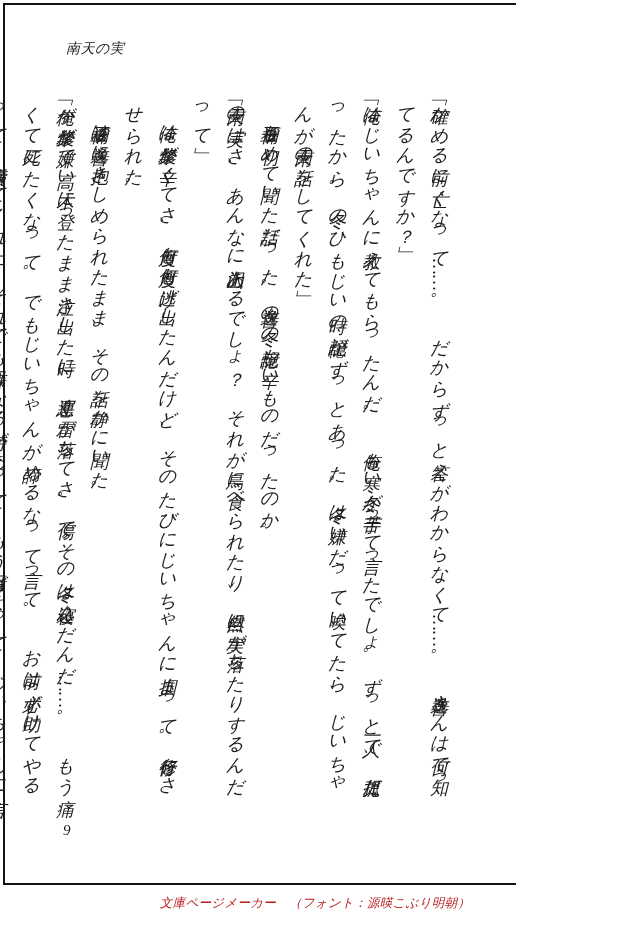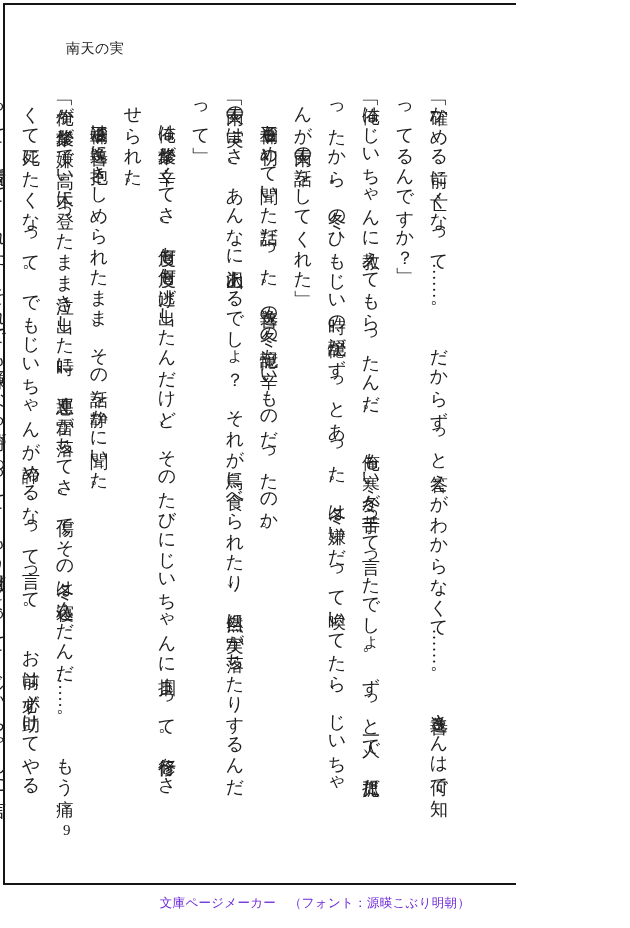--- a/index.html
+++ b/index.html
@@ -8,20 +8,21 @@
     background: #ffffff;
   }
   .canvas {
     position: relative;
     width: 516px;
     height: 928px;
     background: #ffffff;
     color: #1a1a1a;
     font-family: "Liberation Serif", "DejaVu Serif", serif;
     overflow: hidden;
+    font-style: italic;
   }
   .frame {
     position: absolute;
     left: 3px;
     top: 3px;
     width: 618px;
     height: 882px;
     border: 2px solid #151515;
     background: #ffffff;
     box-sizing: border-box;
@@ -60,21 +61,21 @@
     color: #1a1a1a;
   }
   .footer-credit {
     position: absolute;
     left: 0;
     top: 895px;
     width: 630px;
     text-align: center;
     font-size: 12.5px;
     letter-spacing: 0.3px;
-    color: #6d28d9;
+    color: #b91c1c;
   }
 </style>
 </head>
 <body>
 
 <div class="canvas">
   <div class="frame"></div>
 
   <div class="header-title">南天の実</div>
 

